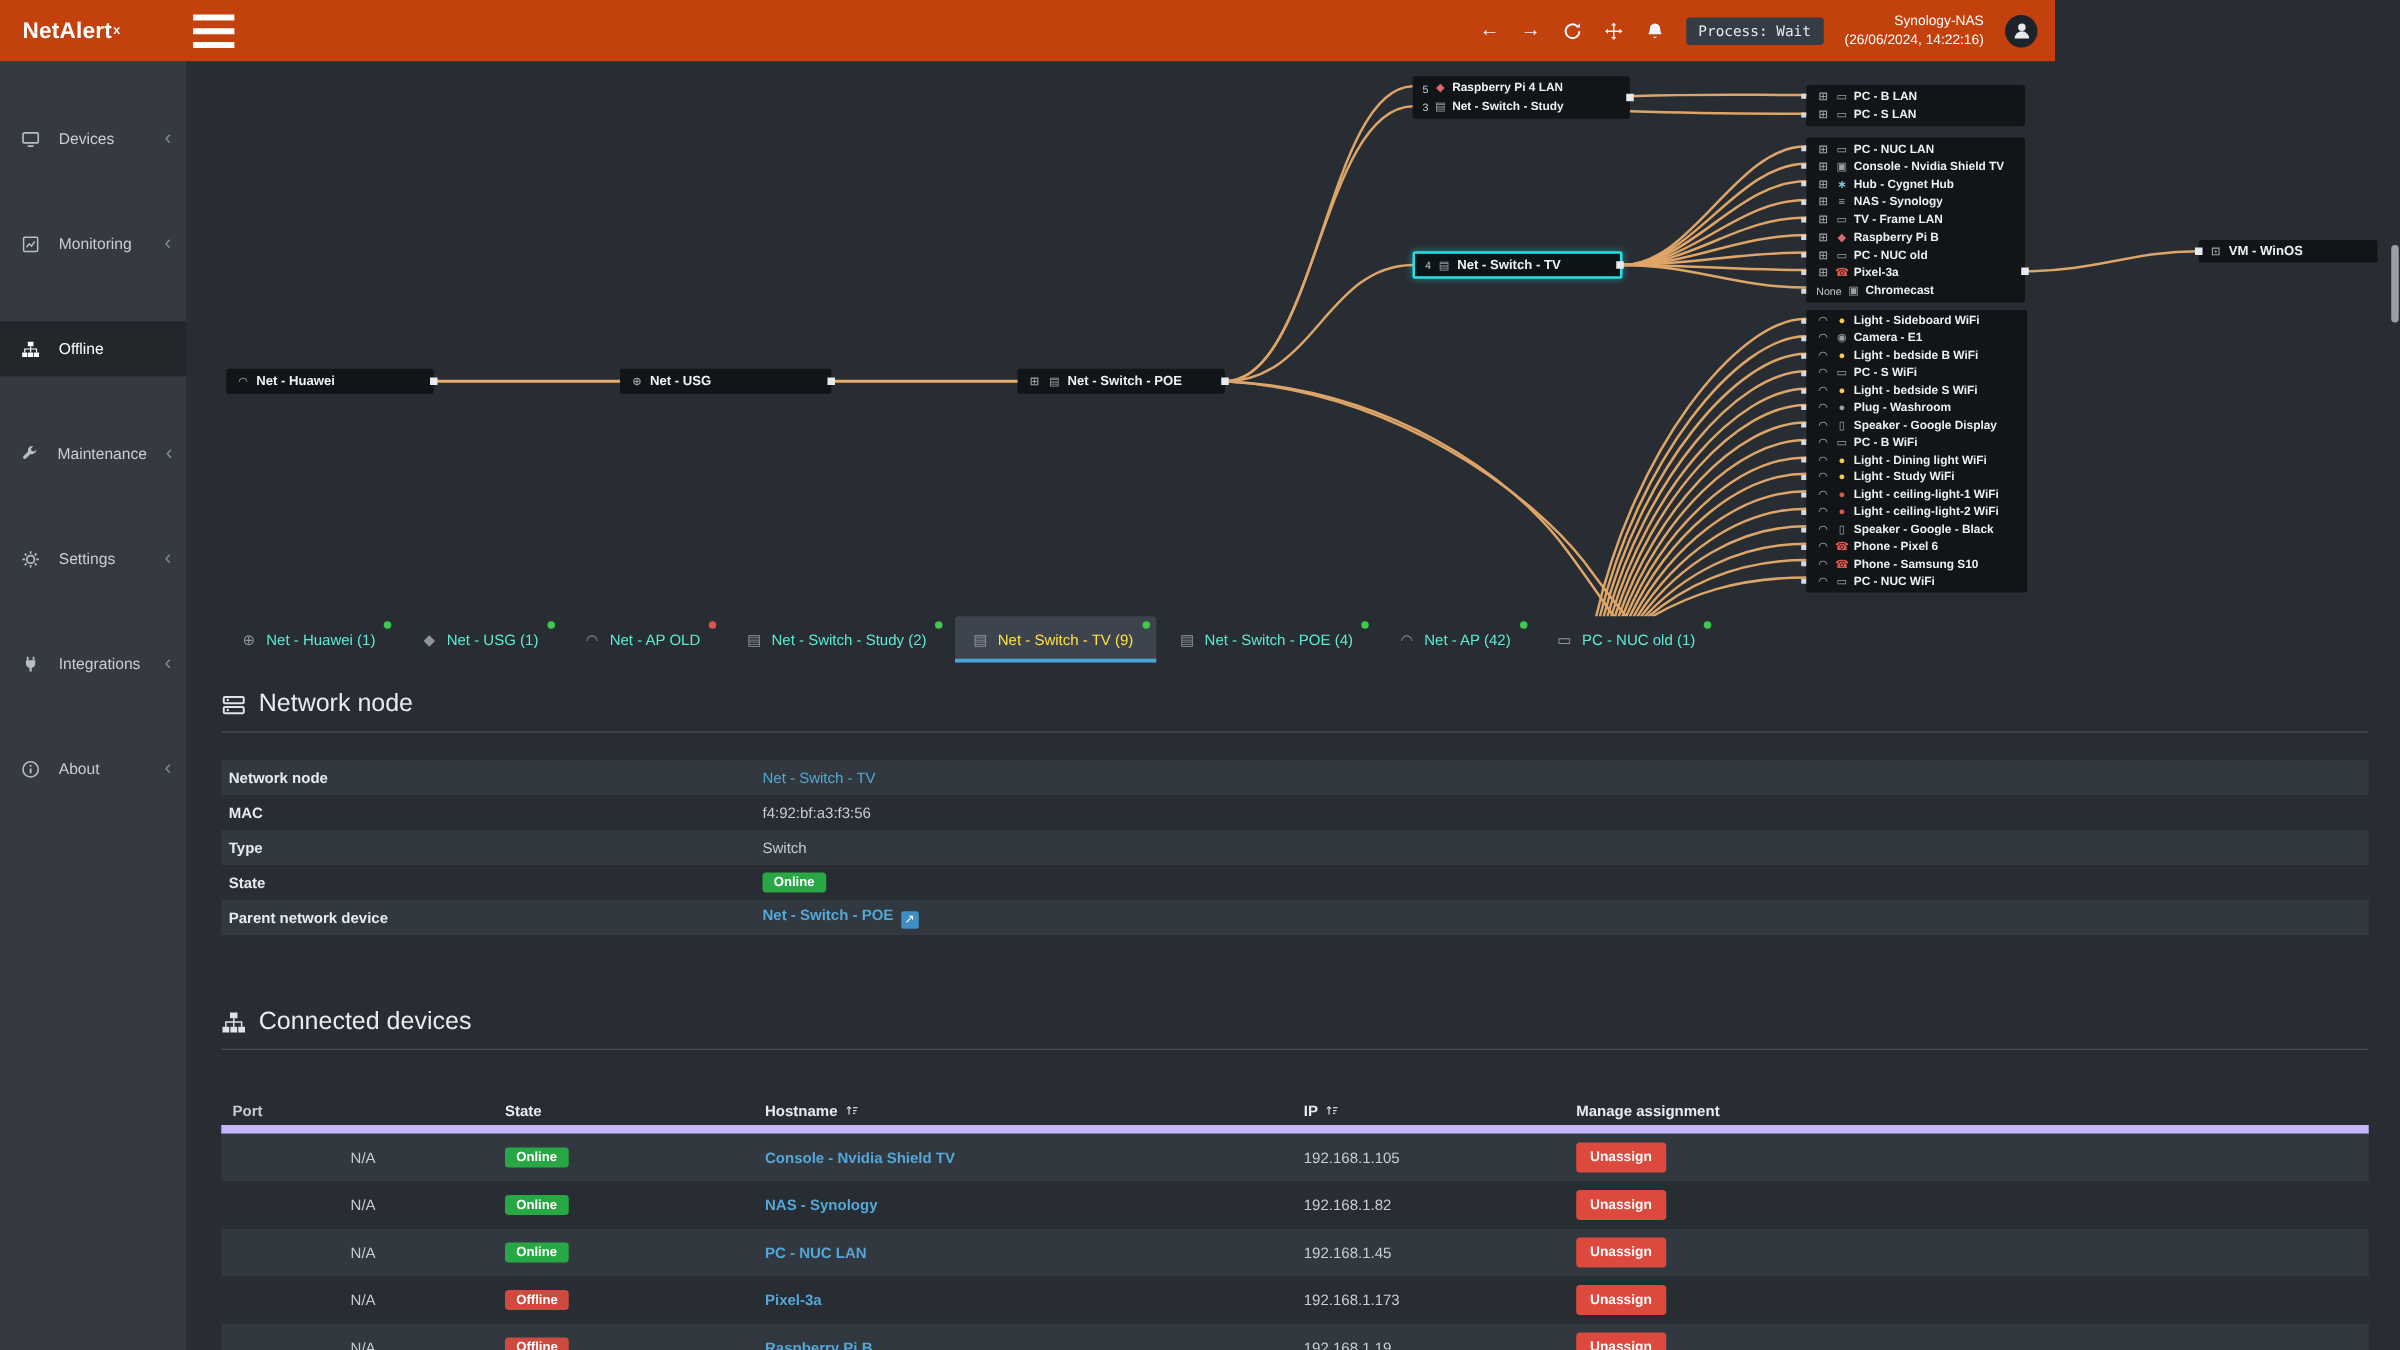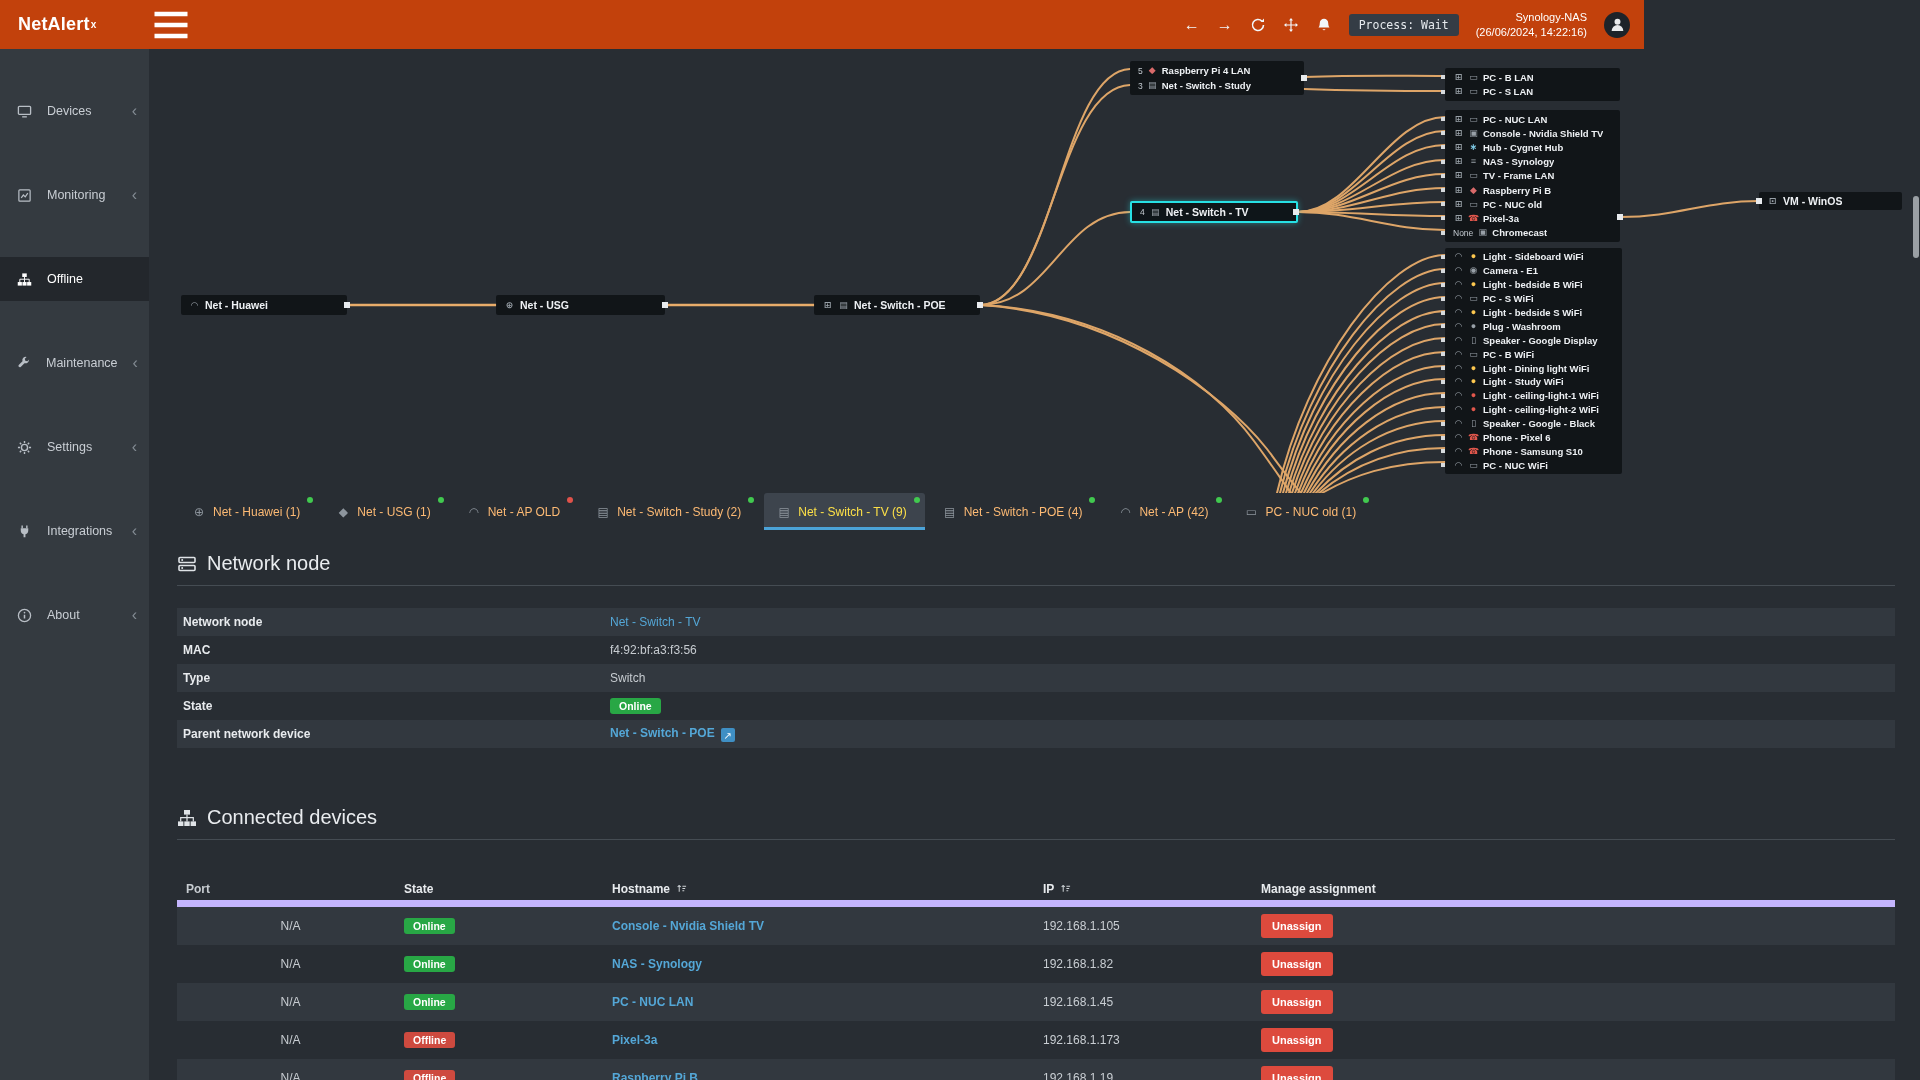--- a/index.html
+++ b/index.html
@@ -77,21 +77,21 @@
   .ic-console::before{content:"▣";} .ic-hub::before{content:"∗";color:#7ec8e3;}
   .ic-nas::before{content:"≡";} .ic-tv::before{content:"▭";}
   .ic-pi::before{content:"◆";color:#d96a6a;} .ic-phone::before{content:"☎";color:#e2574c;}
   .ic-cast::before{content:"▣";} .ic-bulb::before{content:"●";color:#fdc84f;}
   .ic-bulb_red::before{content:"●";color:#e2574c;} .ic-camera::before{content:"◉";}
   .ic-plug::before{content:"●";} .ic-speaker::before{content:"▯";} .ic-vm::before{content:"⊡";}
 
   
   .tabs { height:37px; display:flex; align-items:stretch; padding-left:30px; gap:5px; }
   .tab { position:relative; display:flex; align-items:center; gap:7px; padding:0 18px 0 13px;
-    color:#fdba74; font-size:12px; cursor:pointer; border-radius:3px 3px 0 0; white-space:nowrap; }
+    color:#5eead4; font-size:12px; cursor:pointer; border-radius:3px 3px 0 0; white-space:nowrap; }
   .tab .ni { font-size:12px; width:14px; color:#8d959d; }
   .tab.active { background:#3d444d; color:#fde047; }
   .tab.active::after { content:""; position:absolute; left:0; right:0; bottom:0; height:3px; background:#4ba3d8; }
   .tdot { position:absolute; top:4px; right:5px; width:6px; height:6px; border-radius:50%; }
   .tdot.on { background:#41c94f; } .tdot.off { background:#e0524a; }
 
   
   .content { padding:0 25px 0 28px; }
   .sec-head { display:flex; align-items:center; gap:10px; color:#e9ecef; font-size:20px; font-weight:500; }
   .sec-head svg { width:20px; height:20px; color:#dfe3e7; }

